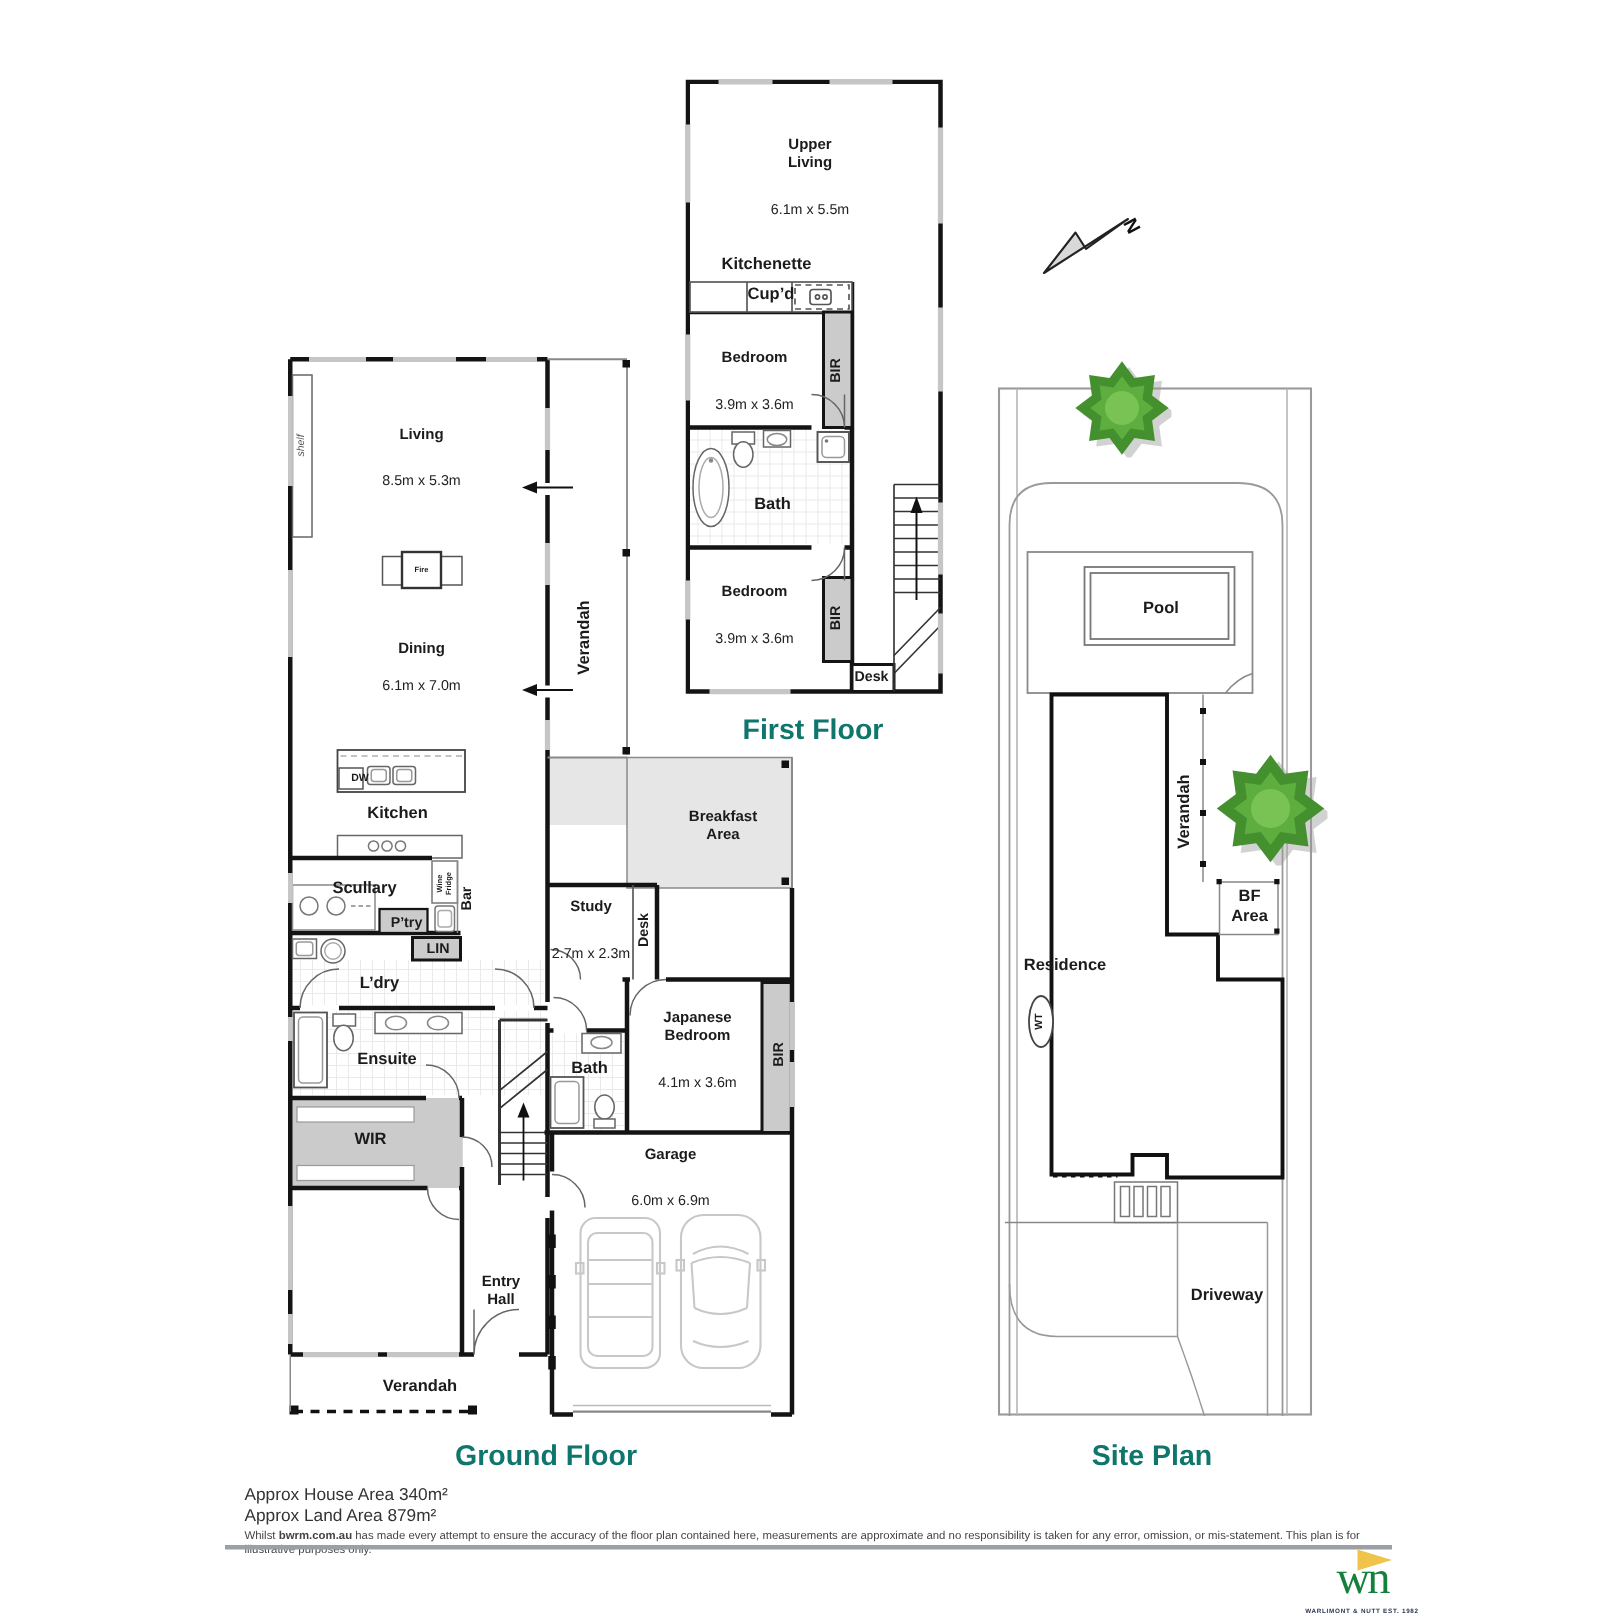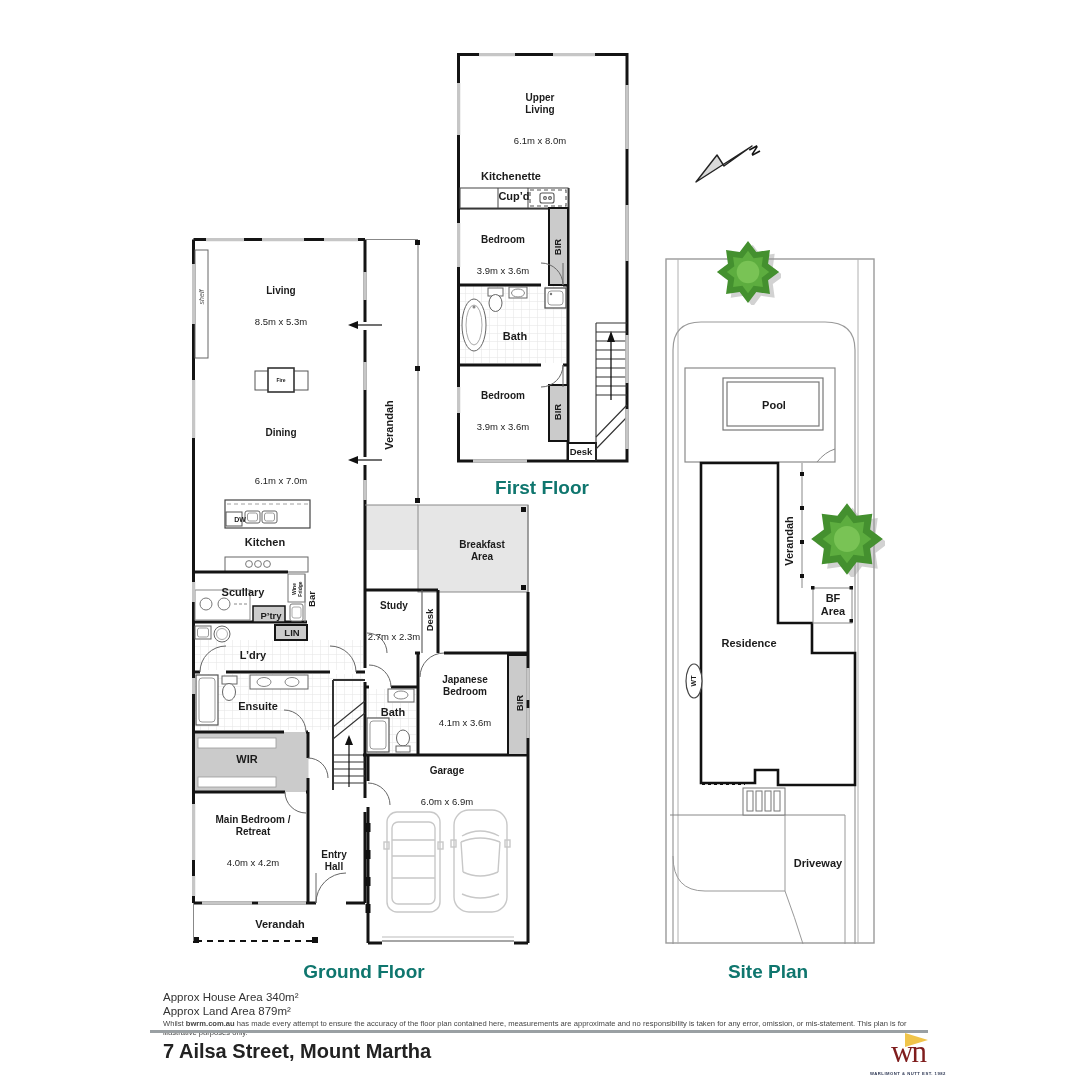--- a/index.html
+++ b/index.html
@@ -20,21 +20,21 @@
   .section{font-size:19px;font-weight:700;color:#0f766e;}
   .north-n{position:absolute;font-size:13px;font-weight:700;color:#111;
     transform:rotate(62deg);}
   .foot-line{position:absolute;font-size:11.5px;color:#333;text-align:right;}
   .foot-disc{position:absolute;font-size:7.6px;color:#444;width:772px;}
   .divider{position:absolute;left:150px;top:1030px;width:778px;height:2.5px;background:#9aa0a3;}
   .addr{position:absolute;left:163px;top:1040px;font-size:20px;font-weight:700;color:#222;}
   .logo{position:absolute;left:872px;top:1032px;width:72px;height:46px;}
   .logo-letters{position:absolute;left:50%;top:4px;transform:translateX(-50%);
     font-family:"Liberation Serif",serif;font-size:31px;font-weight:400;
-    color:#7f1d1d;letter-spacing:-2px;line-height:1;}
+    color:#15803d;letter-spacing:-2px;line-height:1;}
   .logo-tag{position:absolute;left:50%;top:39px;transform:translateX(-50%);
     font-size:4.2px;letter-spacing:.5px;color:#2a3451;white-space:nowrap;font-weight:700;}
 </style>
 </head>
 <body>
 
 <div class="canvas">
 
   <svg style="left:457px;top:53px" width="173" height="412" viewBox="0 0 173 412">
     <defs>
@@ -310,21 +310,21 @@
   </svg>
 
   <svg style="left:694px;top:140px" width="64" height="46" viewBox="0 0 64 46">
     <path d="M2 42 L58 6 L30 26 L23 15 Z" fill="#d9d9d9" stroke="#222" stroke-width="1.4" stroke-linejoin="round"></path>
   </svg>
   <div class="north-n" style="left:750px;top:143px">N</div>
 
   <div class="lbl" style="left:540px;top:119px">
     <span class="name">Upper
 Living</span>
-    <span class="dims">6.1m x 8.0m</span>
+    <span class="dims">6.1m x 5.5m</span>
   </div>
   <div class="lbl md" style="left:511px;top:177px">Kitchenette</div>
   <div class="lbl md" style="left:514px;top:197px">Cup’d</div>
   <div class="lbl vert sm" style="left:558px;top:247px">BIR</div>
   <div class="lbl" style="left:503px;top:255px">
     <span class="name">Bedroom</span>
     <span class="dims">3.9m x 3.6m</span>
   </div>
   <div class="lbl md" style="left:515px;top:337px">Bath</div>
   <div class="lbl" style="left:503px;top:411px">
@@ -336,37 +336,32 @@
   <div class="lbl section" style="left:542px;top:488px">First Floor</div>
 
   <div class="lbl" style="left:281px;top:306px">
     <span class="name">Living</span>
     <span class="dims">8.5m x 5.3m</span>
   </div>
   <div class="lbl vert shelf" style="left:202px;top:297px">shelf</div>
   <div class="lbl fire" style="left:281px;top:380px">Fire</div>
   <div class="lbl vert md" style="left:390px;top:425px">Verandah</div>
   <div class="lbl name" style="left:281px;top:433px">Dining</div>
-  <div class="lbl dims" style="left:281px;top:481px">6.1m x 7.0m</div>
+  <div class="lbl dims" style="left:281px;top:458px">6.1m x 7.0m</div>
   <div class="lbl xs" style="left:240px;top:520px">DW</div>
   <div class="lbl md" style="left:265px;top:543px">Kitchen</div>
   <div class="lbl md" style="left:243px;top:593px">Scullary</div>
   <div class="lbl vert tiny" style="left:297px;top:589px">Wine
 Fridge</div>
   <div class="lbl vert sm" style="left:312px;top:599px">Bar</div>
   <div class="lbl sm" style="left:271px;top:616px">P’try</div>
   <div class="lbl sm" style="left:292px;top:633px">LIN</div>
   <div class="lbl md" style="left:253px;top:656px">L’dry</div>
   <div class="lbl md" style="left:258px;top:707px">Ensuite</div>
   <div class="lbl md" style="left:247px;top:760px">WIR</div>
-  <div class="lbl" style="left:253px;top:841px">
-    <span class="name">Main Bedroom /
-Retreat</span>
-    <span class="dims">4.0m x 4.2m</span>
-  </div>
   <div class="lbl name" style="left:334px;top:861px">Entry
 Hall</div>
   <div class="lbl name" style="left:482px;top:551px">Breakfast
 Area</div>
   <div class="lbl" style="left:394px;top:621px">
     <span class="name">Study</span>
     <span class="dims">2.7m x 2.3m</span>
   </div>
   <div class="lbl vert sm" style="left:430px;top:620px">Desk</div>
   <div class="lbl" style="left:465px;top:701px">
@@ -380,30 +375,29 @@
     <span class="name">Garage</span>
     <span class="dims">6.0m x 6.9m</span>
   </div>
   <div class="lbl md" style="left:280px;top:925px">Verandah</div>
   <div class="lbl section" style="left:364px;top:972px">Ground Floor</div>
 
   <div class="lbl md" style="left:774px;top:406px">Pool</div>
   <div class="lbl vert md" style="left:790px;top:541px">Verandah</div>
   <div class="lbl md" style="left:833px;top:605px">BF
 Area</div>
-  <div class="lbl md" style="left:749px;top:644px">Residence</div>
+  <div class="lbl md" style="left:710px;top:644px">Residence</div>
   <div class="lbl vert xs" style="left:694px;top:681px">WT</div>
   <div class="lbl md" style="left:818px;top:864px">Driveway</div>
   <div class="lbl section" style="left:768px;top:972px">Site Plan</div>
 
   <div class="foot-line" style="left:163px;top:991px">Approx House Area 340m²</div>
   <div class="foot-line" style="left:163px;top:1005px">Approx Land Area 879m²</div>
   <div class="foot-disc" style="left:163px;top:1019px"><span>Whilst </span><b>bwrm.com.au</b><span> has made every attempt to ensure the accuracy of the floor plan contained here, measurements are approximate and no responsibility is taken for any error, omission, or mis-statement. This plan is for illustrative purposes only.</span></div>
   <div class="divider"></div>
-  <div class="addr">7 Ailsa Street, Mount Martha</div>
 
   <div class="logo">
     <svg style="left:0;top:0" width="72" height="46" viewBox="0 0 72 46">
       <polygon points="33,1 56,8 33,15" fill="#f0c44a"></polygon>
     </svg>
     <div class="logo-letters">wn</div>
     <div class="logo-tag">WARLIMONT &amp; NUTT EST. 1982</div>
   </div>
 
 </div>

